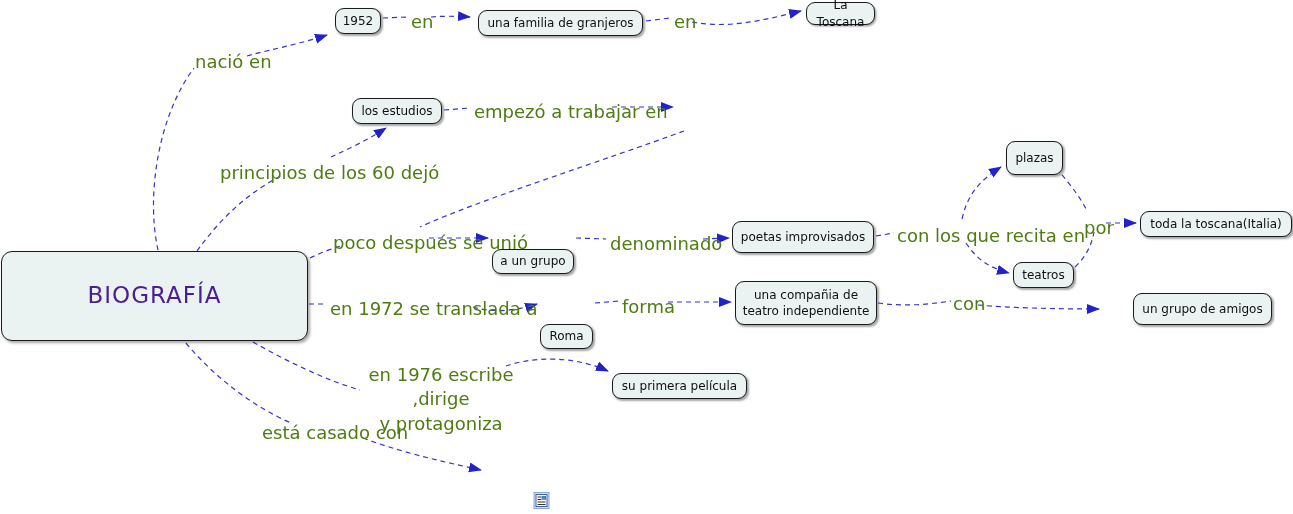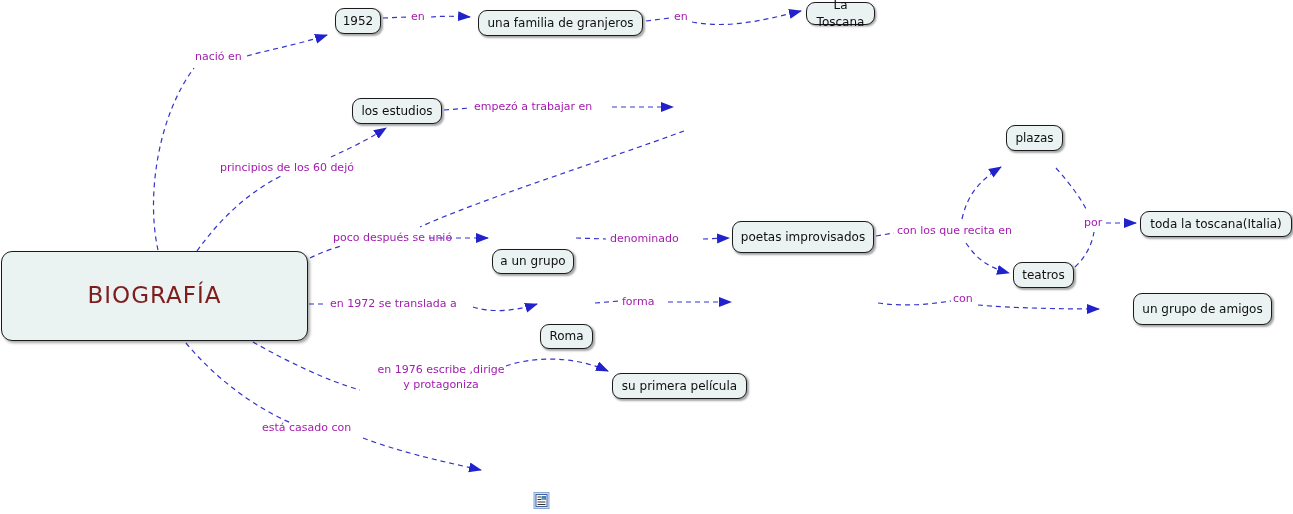--- a/index.html
+++ b/index.html
@@ -17,26 +17,26 @@
     border:1.4px solid #1b1b1b;
     border-radius:9px;
     box-shadow:1.5px 1.5px 2px rgba(0,0,0,.35);
     display:flex;align-items:center;justify-content:center;
     font-size:12px;color:#101010;
     text-align:center;white-space:pre-line;line-height:1.35;
     padding:1px 4px;
   }
   .root-concept{
     border-radius:11px;
-    font-size:23px;color:#7f1d1d;letter-spacing:1px;
+    font-size:23px;color:#4c1d95;letter-spacing:1px;
     box-shadow:2px 2px 3px rgba(0,0,0,.35);
   }
   .phrase{
     position:absolute;
-    font-size:11px;color:#a21caf;
+    font-size:18px;color:#4d7c0f;
     white-space:pre-line;line-height:1.35;
   }
   .phrase.centered{text-align:center;}
   .res-icon{position:absolute;}
 </style>
 </head>
 <body>
 
 <div id="canvas">
 
@@ -84,24 +84,26 @@
   </svg>
 
   <div class="concept root-concept" style="left:1px;top:251px;width:307px;height:90px;">BIOGRAFÍA</div>
 
   <div class="concept" style="left:335px;top:8px;width:46px;height:26px;">1952</div>
   <div class="concept" style="left:478px;top:10px;width:165px;height:26px;">una familia de granjeros</div>
   <div class="concept" style="left:806px;top:2px;width:69px;height:23px;">La Toscana</div>
   <div class="concept" style="left:352px;top:98px;width:90px;height:26px;">los estudios</div>
   <div class="concept" style="left:492px;top:227px;width:82px;height:25px;margin-top:22px;">a un grupo</div>
   <div class="concept" style="left:732px;top:221px;width:142px;height:32px;">poetas improvisados</div>
-  <div class="concept" style="left:1006px;top:125px;width:57px;height:26px;">plazas</div>
+  <div class="concept" style="left:1006px;top:141px;width:57px;height:34px;">plazas</div>
   <div class="concept" style="left:1013px;top:262px;width:61px;height:26px;">teatros</div>
   <div class="concept" style="left:1140px;top:211px;width:152px;height:26px;">toda la toscana(Italia)</div>
   <div class="concept" style="left:540px;top:292px;width:53px;height:25px;margin-top:32px;">Roma</div>
+  <div class="concept" style="left:735px;top:281px;width:142px;height:44px;">una  compañia de
+teatro independiente</div>
   <div class="concept" style="left:1133px;top:293px;width:139px;height:32px;">un grupo de amigos</div>
   <div class="concept" style="left:612px;top:373px;width:135px;height:26px;">su primera  película</div>
 
   <div class="res-icon" style="left:533px;top:492px;width:18px;height:18px;">
     <svg width="18" height="18" viewBox="0 0 18 18" xmlns="http://www.w3.org/2000/svg">
       <rect x="1" y="0.5" width="15" height="16" fill="#cfe0f5" stroke="#8aa6d6" stroke-width="1"></rect>
       <rect x="3" y="2.5" width="11" height="12" fill="#ffffff" stroke="#445f9c" stroke-width="1"></rect>
       <rect x="8.5" y="4" width="4.5" height="4" fill="#3f7fbf"></rect>
       <path d="M8.5,8 L10.5,5.8 L13,8 Z" fill="#7fae5f"></path>
       <line x1="4.5" y1="5" x2="8" y2="5" stroke="#333333" stroke-width="1"></line>

